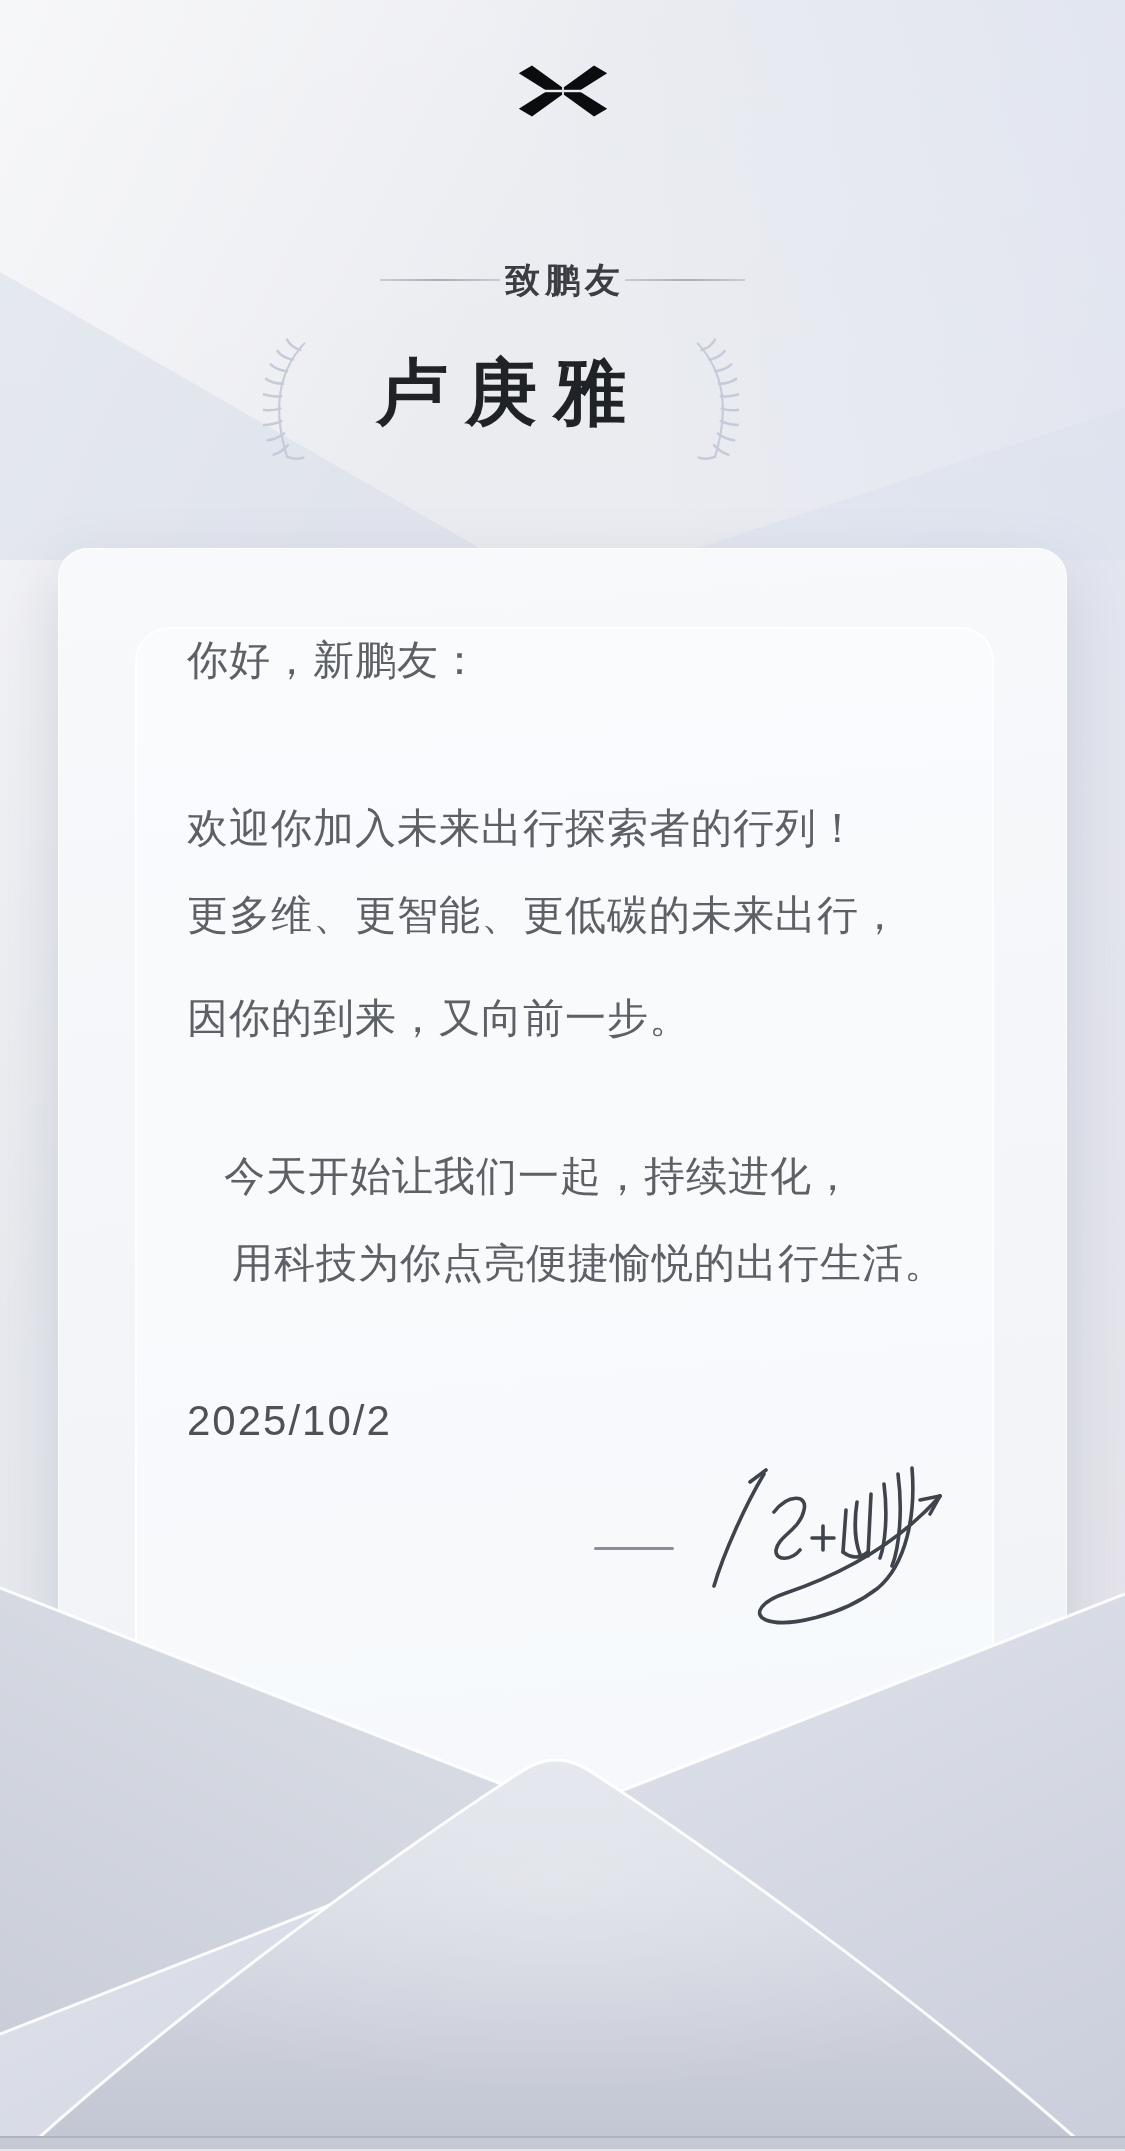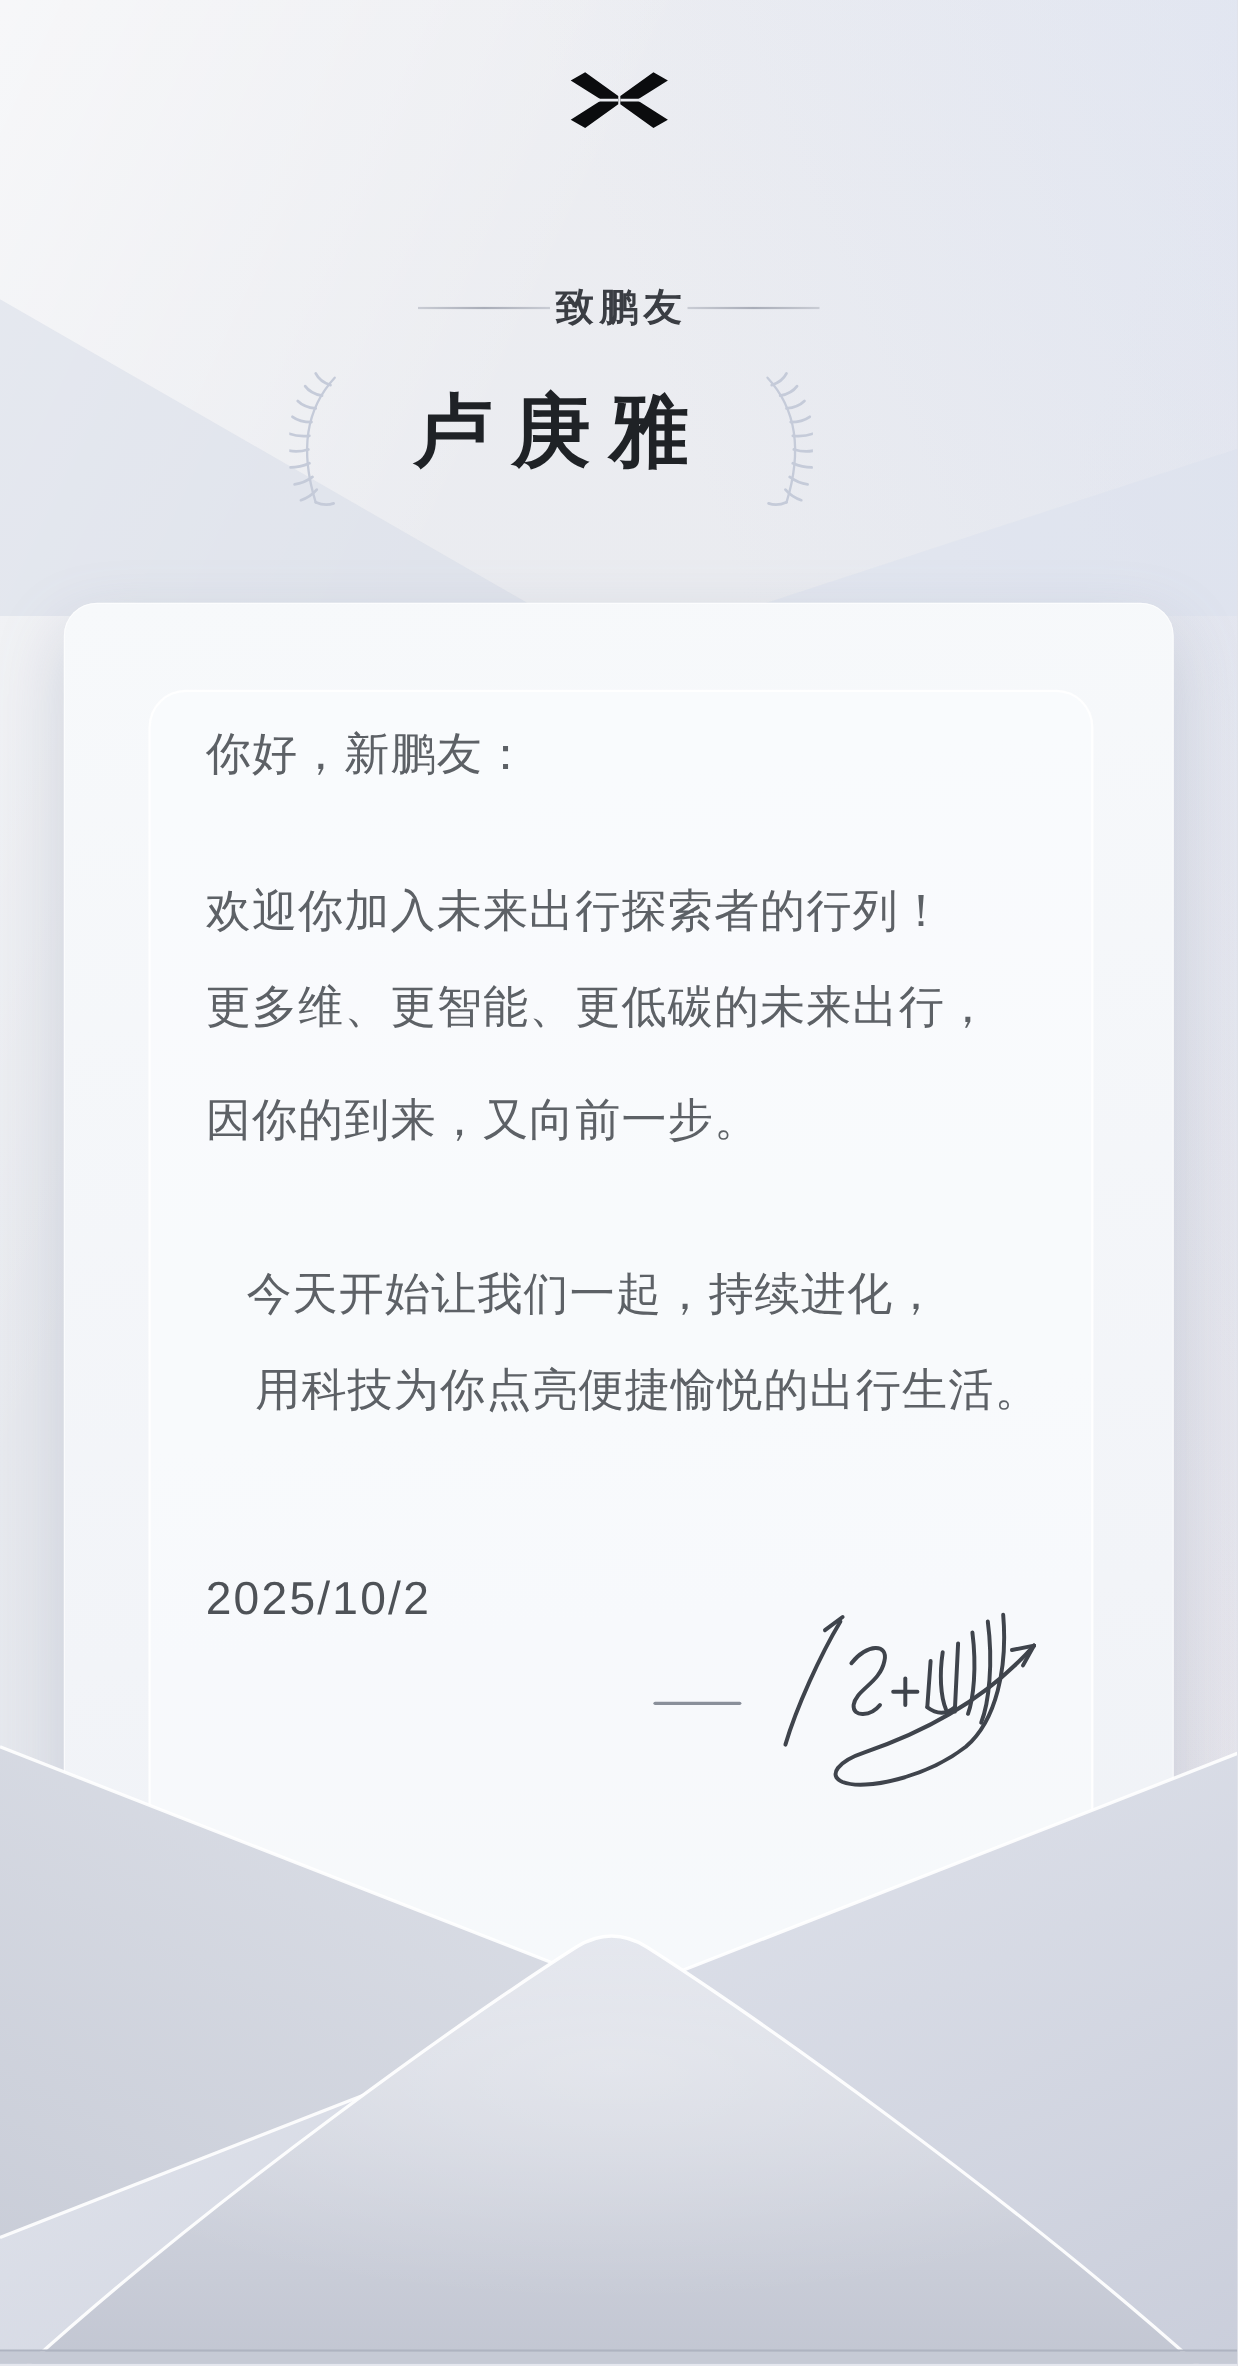--- a/index.html
+++ b/index.html
@@ -55,24 +55,24 @@
   .sheet{
     position:absolute;left:135px;top:627px;width:855px;height:1213px;
     border-radius:34px;
     border:2px solid rgba(255,255,255,.95);
     background:rgba(252,253,255,.55);
   }
   .line{
     position:absolute;left:187px;
     font-size:41px;color:#5d6166;letter-spacing:1px;line-height:1;white-space:nowrap;
   }
-  .greeting{top:665px;}
+  .greeting{top:640px;}
   .p1a{top:808px;} .p1b{top:895px;text-align:right;} .p1c{top:982px;margin-top:16px;}
   .p2a{top:1156px;margin-left:37px;} .p2b{top:1243px;margin-left:45px;}
-  .date{top:1400px;font-size:42px;color:#4e5257;letter-spacing:2px;margin-top:32px;}
+  .date{top:1400px;font-size:42px;color:#4e5257;letter-spacing:2px;}
   .sig-dash{position:absolute;left:594px;top:1547px;width:80px;height:3px;background:#8a909a;border-radius:2px;}
   .signature{position:absolute;left:668px;top:1452px;width:300px;height:195px;}
   
   .envelope{position:absolute;left:0;top:1560px;width:1125px;height:591px;}
 </style>
 </head>
 <body>
 
 <div id="screen">
 

